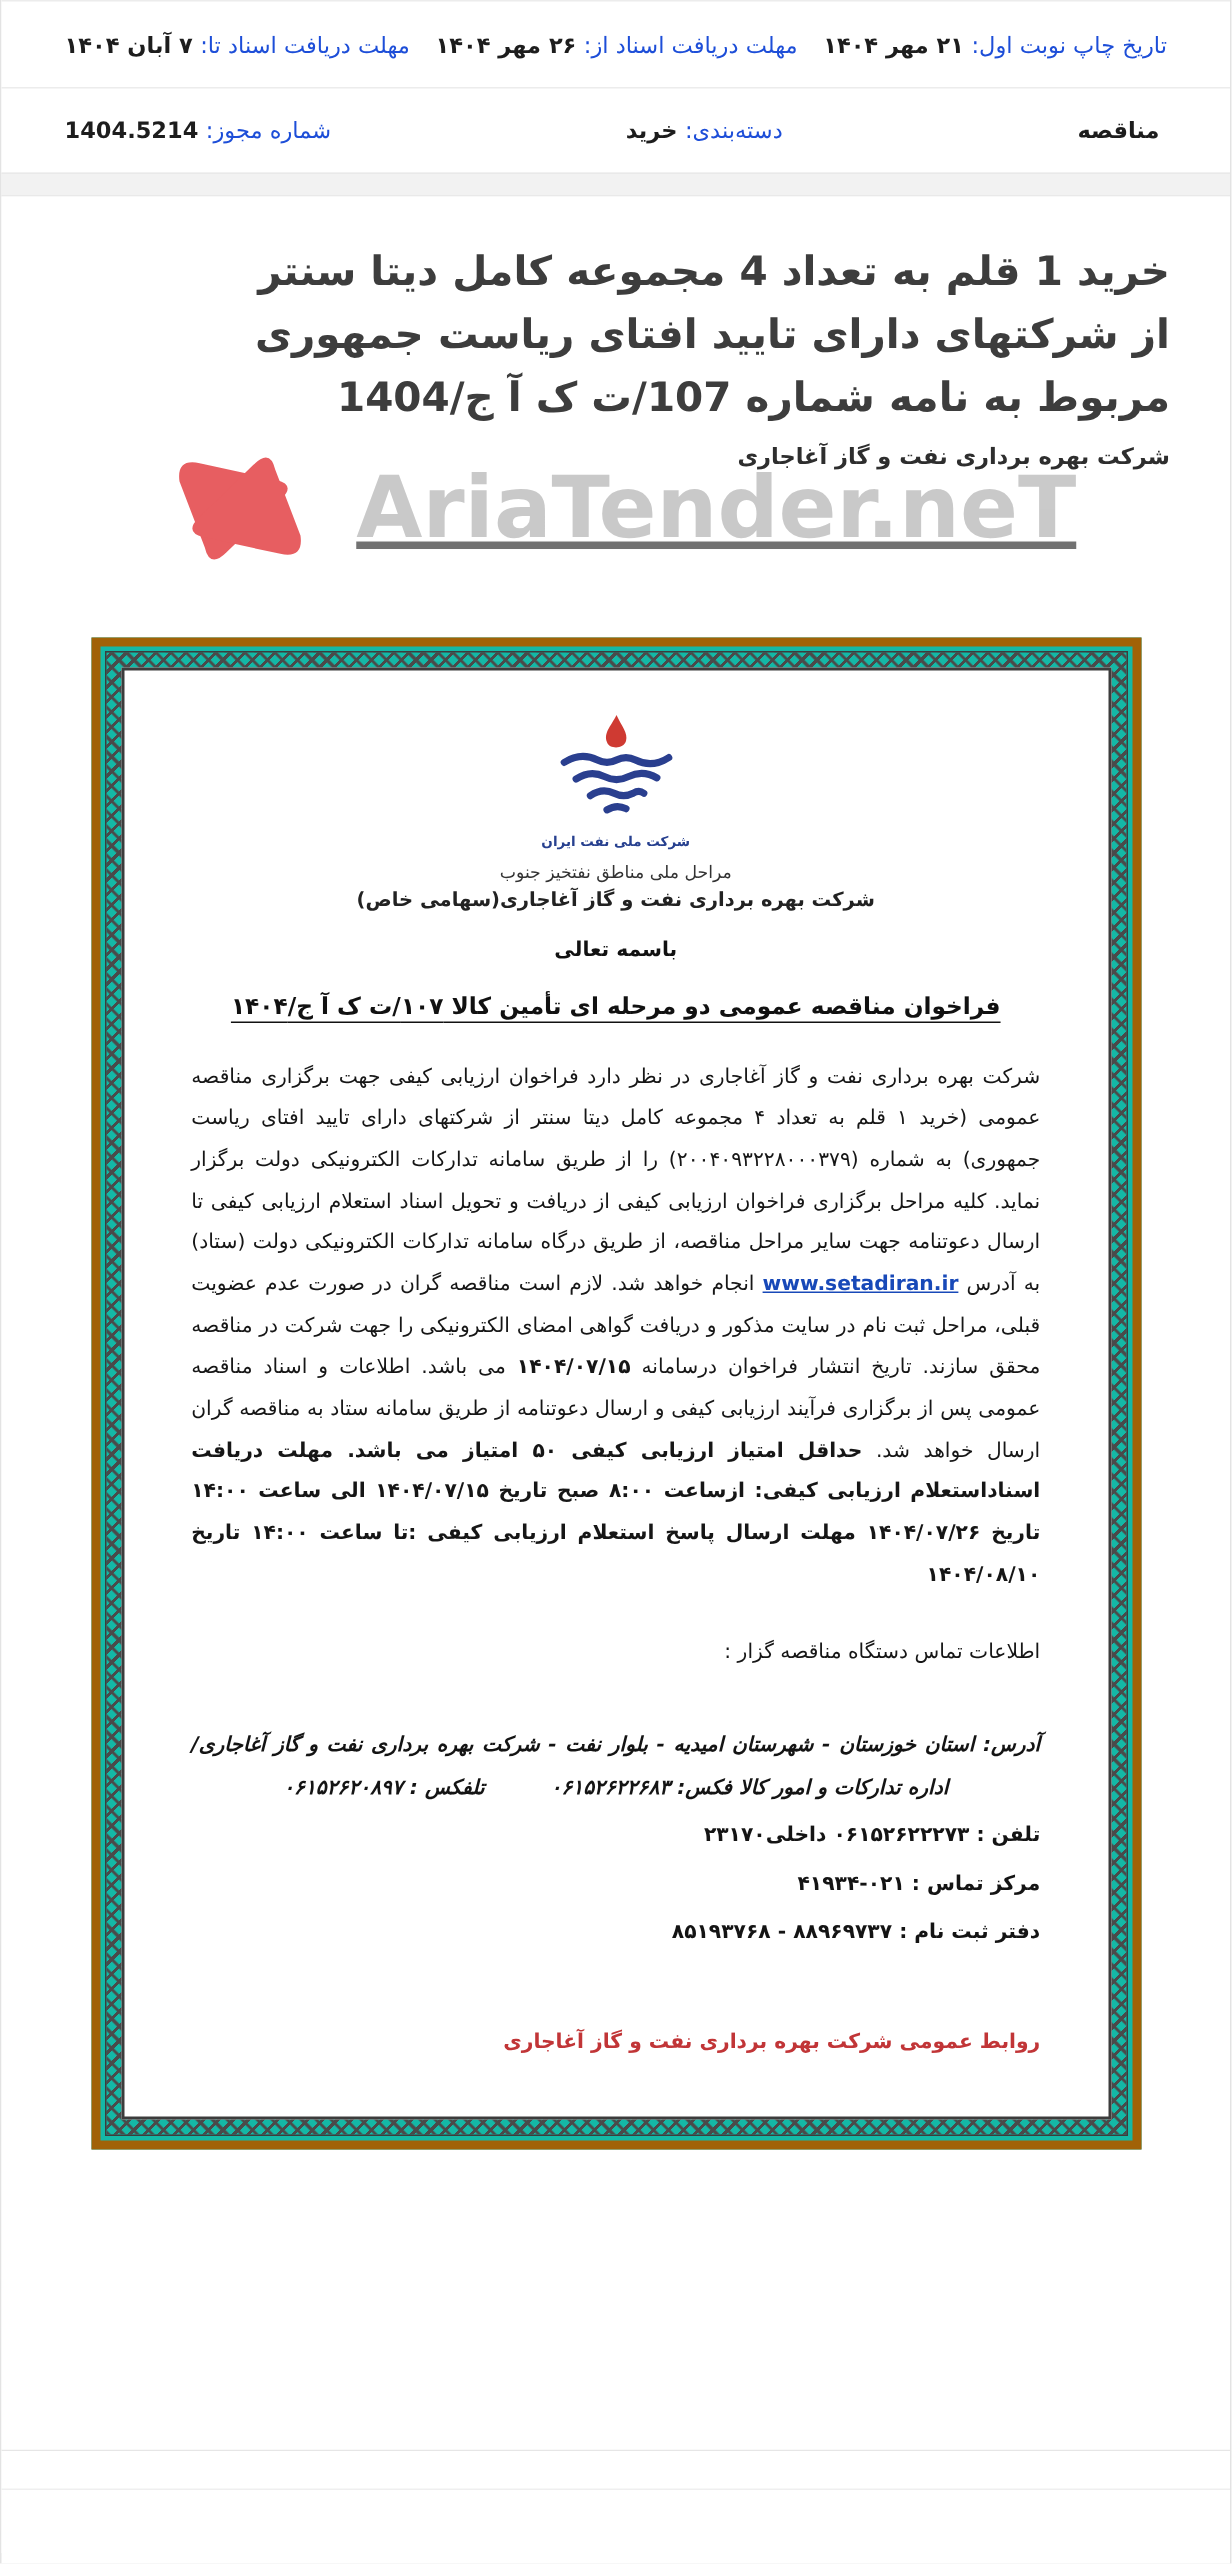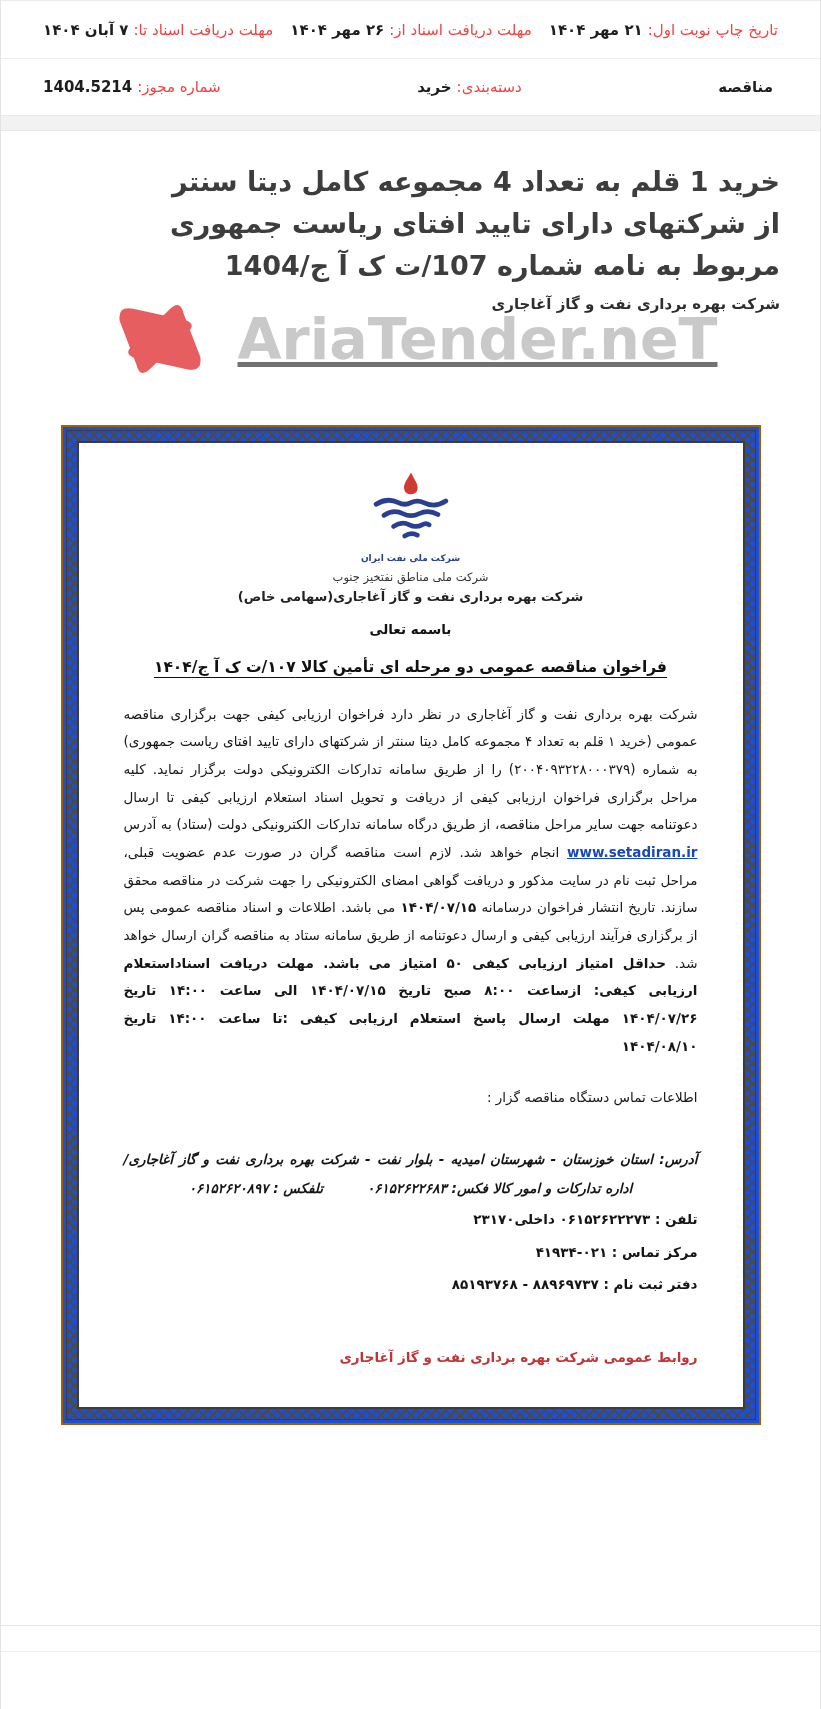--- a/index.html
+++ b/index.html
@@ -20,21 +20,21 @@
 
   
   .topbar { background: #fff; border-top: 1px solid #ececec; }
   .meta-row {
     display: flex; justify-content: space-between; align-items: center;
     height: 57px; padding: 0 42px;
     font-size: 15px; color: #333;
   }
   .meta-row + .meta-row { border-top: 1px solid #ececec; }
   .meta-cell { white-space: nowrap; }
-  .meta-cell .lbl { color: #ef4444; text-align: right; }
+  .meta-cell .lbl { color: #1d4ed8; text-align: right; }
   .meta-cell .val { font-weight: 700; color: #1d1d1d; margin-right: 5px; }
 
   .section-divider { height: 16px; background: #f2f2f2; border-top: 1px solid #e9e9e9; border-bottom: 1px solid #e9e9e9; }
 
   
   .card { position: relative; background: #fff; padding: 30px 40px 200px; }
   .page-title {
     margin: 0; max-width: 625px;
     font-size: 27px; line-height: 1.55; font-weight: 700;
     color: #3d3d3d; text-align: right;
@@ -53,21 +53,21 @@
   .wm-logo { width: 112px; height: 112px; opacity: .82; flex: 0 0 auto; }
   .wm-text {
     font-size: 57px; font-weight: 700; color: #9e9e9e; opacity: .55;
     white-space: nowrap; letter-spacing: 0;
   }
 
   
   .doc-outer {
     position: relative; z-index: 1;
     width: 700px; margin: 112px auto 0;
-    border: 2px solid #a16207; padding: 3px; background: #1d4ed8;
+    border: 6px solid #a16207; padding: 3px; background: #14b8a6;
   }
   .doc-mid {
     border: 1px solid #3c3c3c; padding: 10px;
     background-image:
       repeating-linear-gradient(45deg,  #4a4a4a 0 2px, transparent 2px 7px),
       repeating-linear-gradient(-45deg, #4a4a4a 0 2px, transparent 2px 7px);
   }
   .doc-inner { border: 2px solid #3c3c3c; background: #fff; padding: 28px 45px 42px; }
 
   .doc-logo { text-align: center; }
@@ -161,21 +161,21 @@
               <g fill="none" stroke="#2a3f8f" stroke-width="6" stroke-linecap="round">
                 <path d="M16 42 Q30 33 44 40 Q52 44 60 40 Q68 36 76 40 Q90 47 104 38"></path>
                 <path d="M26 56 Q38 48 50 54 Q60 59 70 54 Q82 48 94 55"></path>
                 <path d="M38 70 Q48 63 58 68 Q66 72 74 68 Q79 65 83 68"></path>
                 <path d="M52 82 Q60 77 68 81"></path>
               </g>
             </svg>
             <div class="logo-caption">شرکت ملی نفت ایران</div>
           </div>
 
-          <div class="org-mid">شرکت ملی مناطق نفتخیز جنوب</div>
+          <div class="org-mid">مراحل ملی مناطق نفتخیز جنوب</div>
           <div class="org-main">شرکت بهره برداری نفت و گاز آغاجاری(سهامی خاص)</div>
           <div class="basmala">باسمه تعالی</div>
           <div class="doc-title">فراخوان مناقصه عمومی دو مرحله ای تأمین کالا ۱۰۷/ت ک آ ج/۱۴۰۴</div>
 
           <p class="doc-body"><span>شرکت بهره برداری نفت و گاز آغاجاری در نظر دارد فراخوان ارزیابی کیفی جهت برگزاری مناقصه عمومی (خرید ۱ قلم به تعداد ۴ مجموعه کامل دیتا سنتر از شرکتهای دارای تایید افتای ریاست جمهوری) به شماره (۲۰۰۴۰۹۳۲۲۸۰۰۰۳۷۹) را از طریق سامانه تدارکات الکترونیکی دولت برگزار نماید. کلیه مراحل برگزاری فراخوان ارزیابی کیفی از دریافت و تحویل اسناد استعلام ارزیابی کیفی تا ارسال دعوتنامه جهت سایر مراحل مناقصه، از طریق درگاه سامانه تدارکات الکترونیکی دولت (ستاد) به آدرس </span><a class="doc-link" dir="ltr">www.setadiran.ir</a><span> انجام خواهد شد. لازم است مناقصه گران در صورت عدم عضویت قبلی، مراحل ثبت نام در سایت مذکور و دریافت گواهی امضای الکترونیکی را جهت شرکت در مناقصه محقق سازند. تاریخ انتشار فراخوان درسامانه </span><b>۱۴۰۴/۰۷/۱۵</b><span> می باشد. اطلاعات و اسناد مناقصه عمومی پس از برگزاری فرآیند ارزیابی کیفی و ارسال دعوتنامه از طریق سامانه ستاد به مناقصه گران ارسال خواهد شد. </span><b>حداقل امتیاز ارزیابی کیفی ۵۰ امتیاز می باشد. </b><b>مهلت دریافت اسناداستعلام ارزیابی کیفی: ازساعت ۸:۰۰ صبح تاریخ ۱۴۰۴/۰۷/۱۵ الی ساعت ۱۴:۰۰ تاریخ ۱۴۰۴/۰۷/۲۶ </b><b>مهلت ارسال پاسخ استعلام ارزیابی کیفی :تا ساعت ۱۴:۰۰ تاریخ ۱۴۰۴/۰۸/۱۰</b></p>
 
           <p class="contact-heading">اطلاعات تماس دستگاه مناقصه گزار :</p>
 
           <p class="addr"><span>آدرس: استان خوزستان - شهرستان امیدیه - بلوار نفت - شرکت بهره برداری نفت و گاز آغاجاری/اداره تدارکات و امور کالا</span> <span class="fax">فکس: ۰۶۱۵۲۶۲۲۶۸۳</span><span class="telefax">تلفکس : ۰۶۱۵۲۶۲۰۸۹۷</span></p>
 

